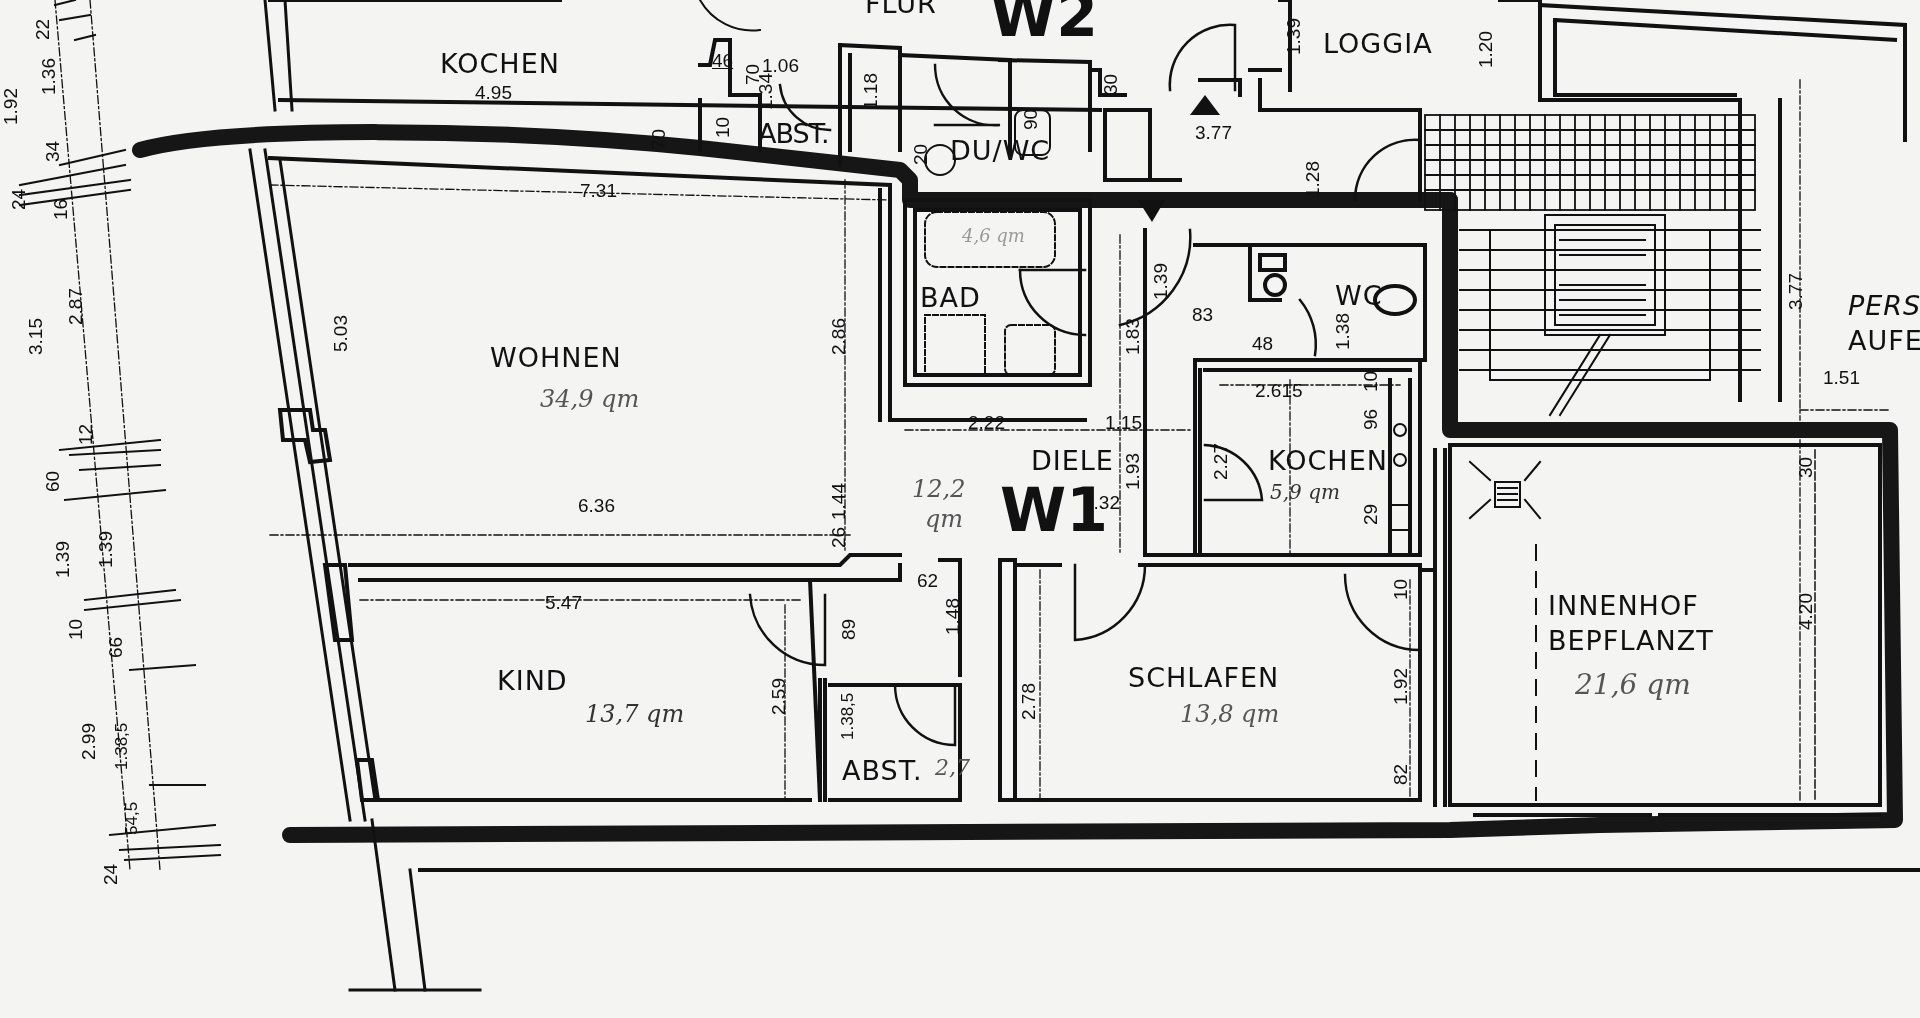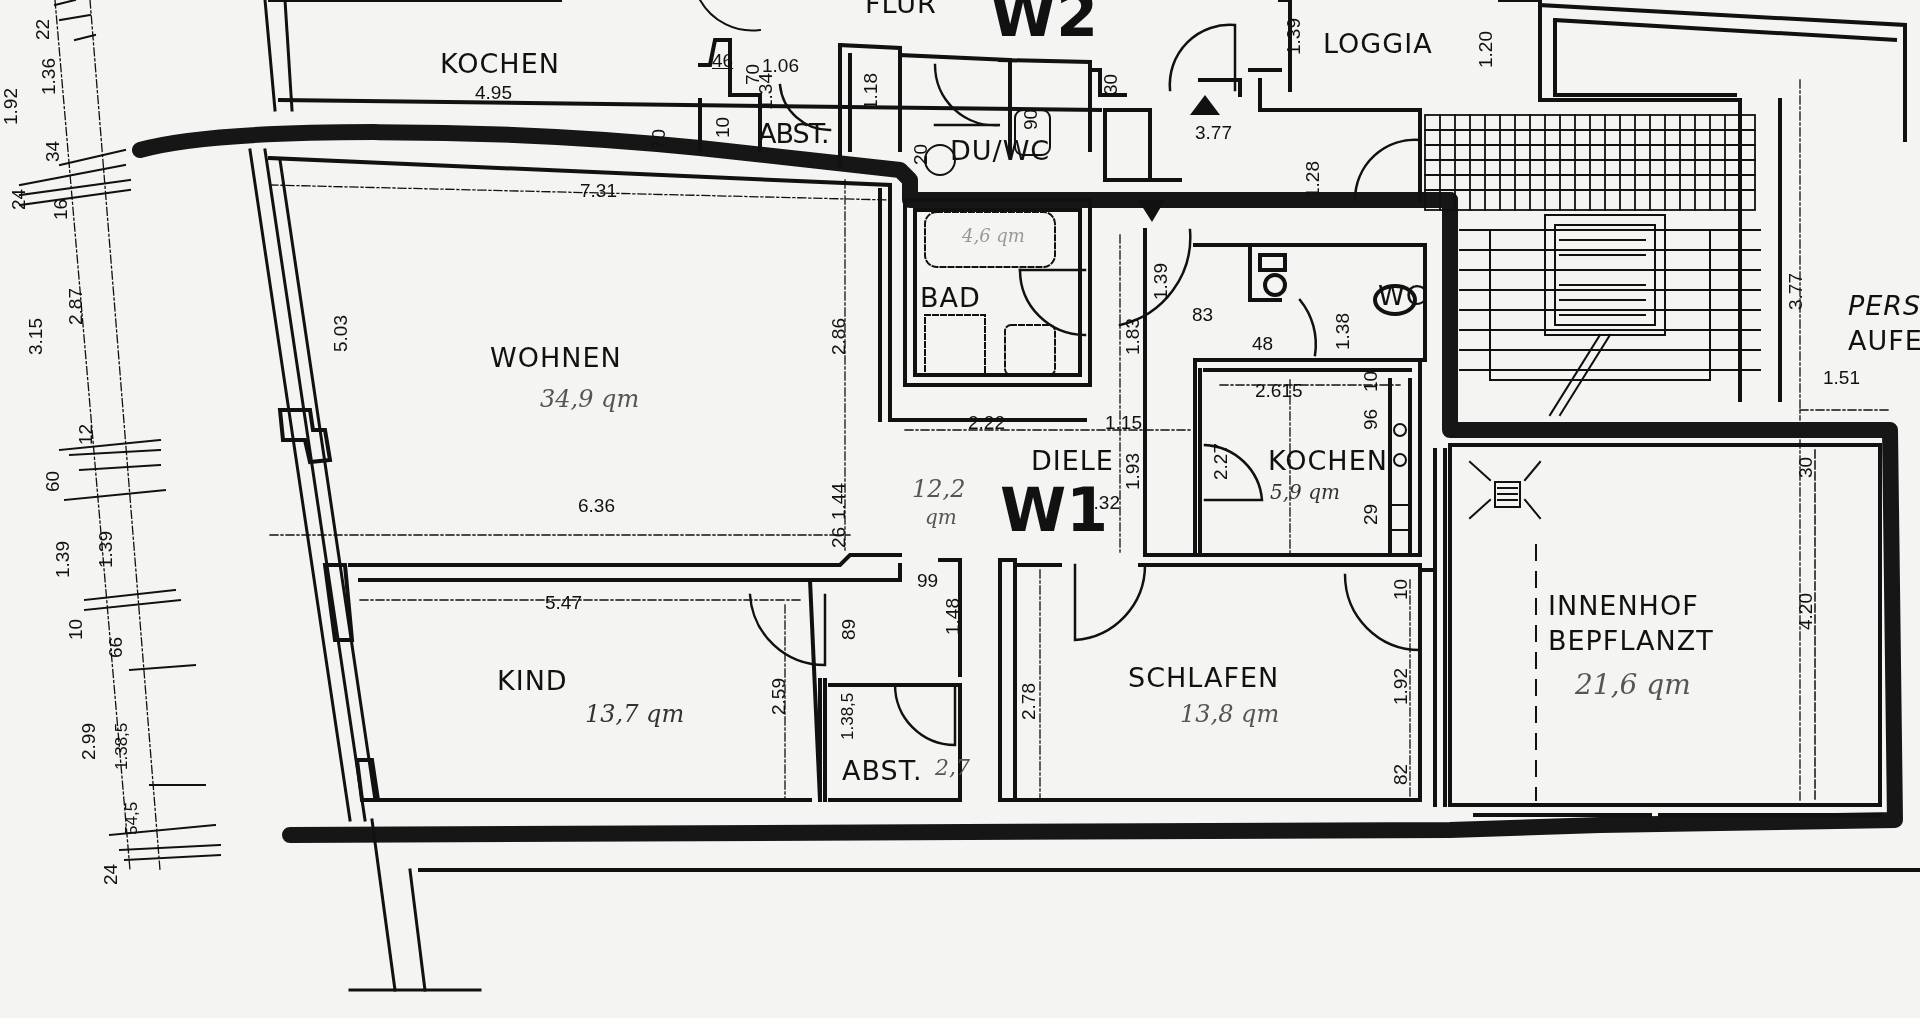--- a/index.html
+++ b/index.html
@@ -208,25 +208,25 @@
 <div class="lbl big" style="left:758px;top:118px;letter-spacing:-1px;">ABST.</div>
 <div class="lbl big" style="left:950px;top:135px;">DU/WC</div>
 <div class="lbl big" style="left:1323px;top:28px;">LOGGIA</div>
 
 <div class="lbl big" style="left:490px;top:342px;">WOHNEN</div>
 <div class="hand" style="left:540px;top:385px;">34,9 qm</div>
 
 <div class="lbl big" style="left:920px;top:282px;">BAD</div>
 <div class="hand" style="left:962px;top:225px;font-size:18px;color:#999;">4,6 qm</div>
 
-<div class="lbl big" style="left:1378px;top:280px;text-align:right;">WC</div>
+<div class="lbl big" style="left:1335px;top:280px;text-align:right;">WC</div>
 
 <div class="lbl big" style="left:1020px;top:445px;margin-left:11px;">DIELE</div>
 <div class="hand" style="left:912px;top:475px;">12,2</div>
-<div class="hand" style="left:925px;top:505px;font-size:20px;">qm</div>
+<div class="hand" style="left:925px;top:505px;font-size:24px;">qm</div>
 
 <div class="lbl big" style="left:1268px;top:445px;">KOCHEN</div>
 <div class="hand" style="left:1270px;top:480px;font-size:20px;color:#333;">5,9 qm</div>
 
 <div class="lbl big" style="left:497px;top:665px;">KIND</div>
 <div class="hand" style="left:585px;top:700px;color:#333;">13,7 qm</div>
 
 <div class="lbl big" style="left:842px;top:755px;">ABST.</div>
 <div class="hand" style="left:935px;top:755px;font-size:22px;">2,7</div>
 
@@ -242,21 +242,21 @@
 
 <div class="dim" style="left:580px;top:180px;">7.31</div>
 <div class="dim" style="left:578px;top:495px;">6.36</div>
 <div class="dim rot" style="left:828px;top:355px;">2.86</div>
 <div class="dim rot" style="left:828px;top:520px;">1.44</div>
 <div class="dim rot" style="left:828px;top:548px;">26</div>
 <div class="dim rot" style="left:330px;top:352px;">5.03</div>
 <div class="dim" style="left:545px;top:592px;">5.47</div>
 <div class="dim rot" style="left:768px;top:715px;">2.59</div>
 <div class="dim rot" style="left:838px;top:640px;">89</div>
-<div class="dim" style="left:917px;top:570px;">99</div>
+<div class="dim" style="left:917px;top:570px;">62</div>
 <div class="dim rot" style="left:942px;top:635px;">1.48</div>
 <div class="dim rot" style="left:838px;top:740px;font-size:17px;">1.38,5</div>
 <div class="dim rot" style="left:1018px;top:720px;">2.78</div>
 <div class="dim rot" style="left:1390px;top:705px;">1.92</div>
 <div class="dim rot" style="left:1390px;top:785px;">82</div>
 <div class="dim rot" style="left:1390px;top:600px;">10</div>
 <div class="dim" style="left:968px;top:412px;">2.22</div>
 <div class="dim" style="left:1105px;top:412px;">1.15</div>
 <div class="dim rot" style="left:1122px;top:490px;">1.93</div>
 <div class="dim" style="left:1083px;top:492px;">2.32</div>

